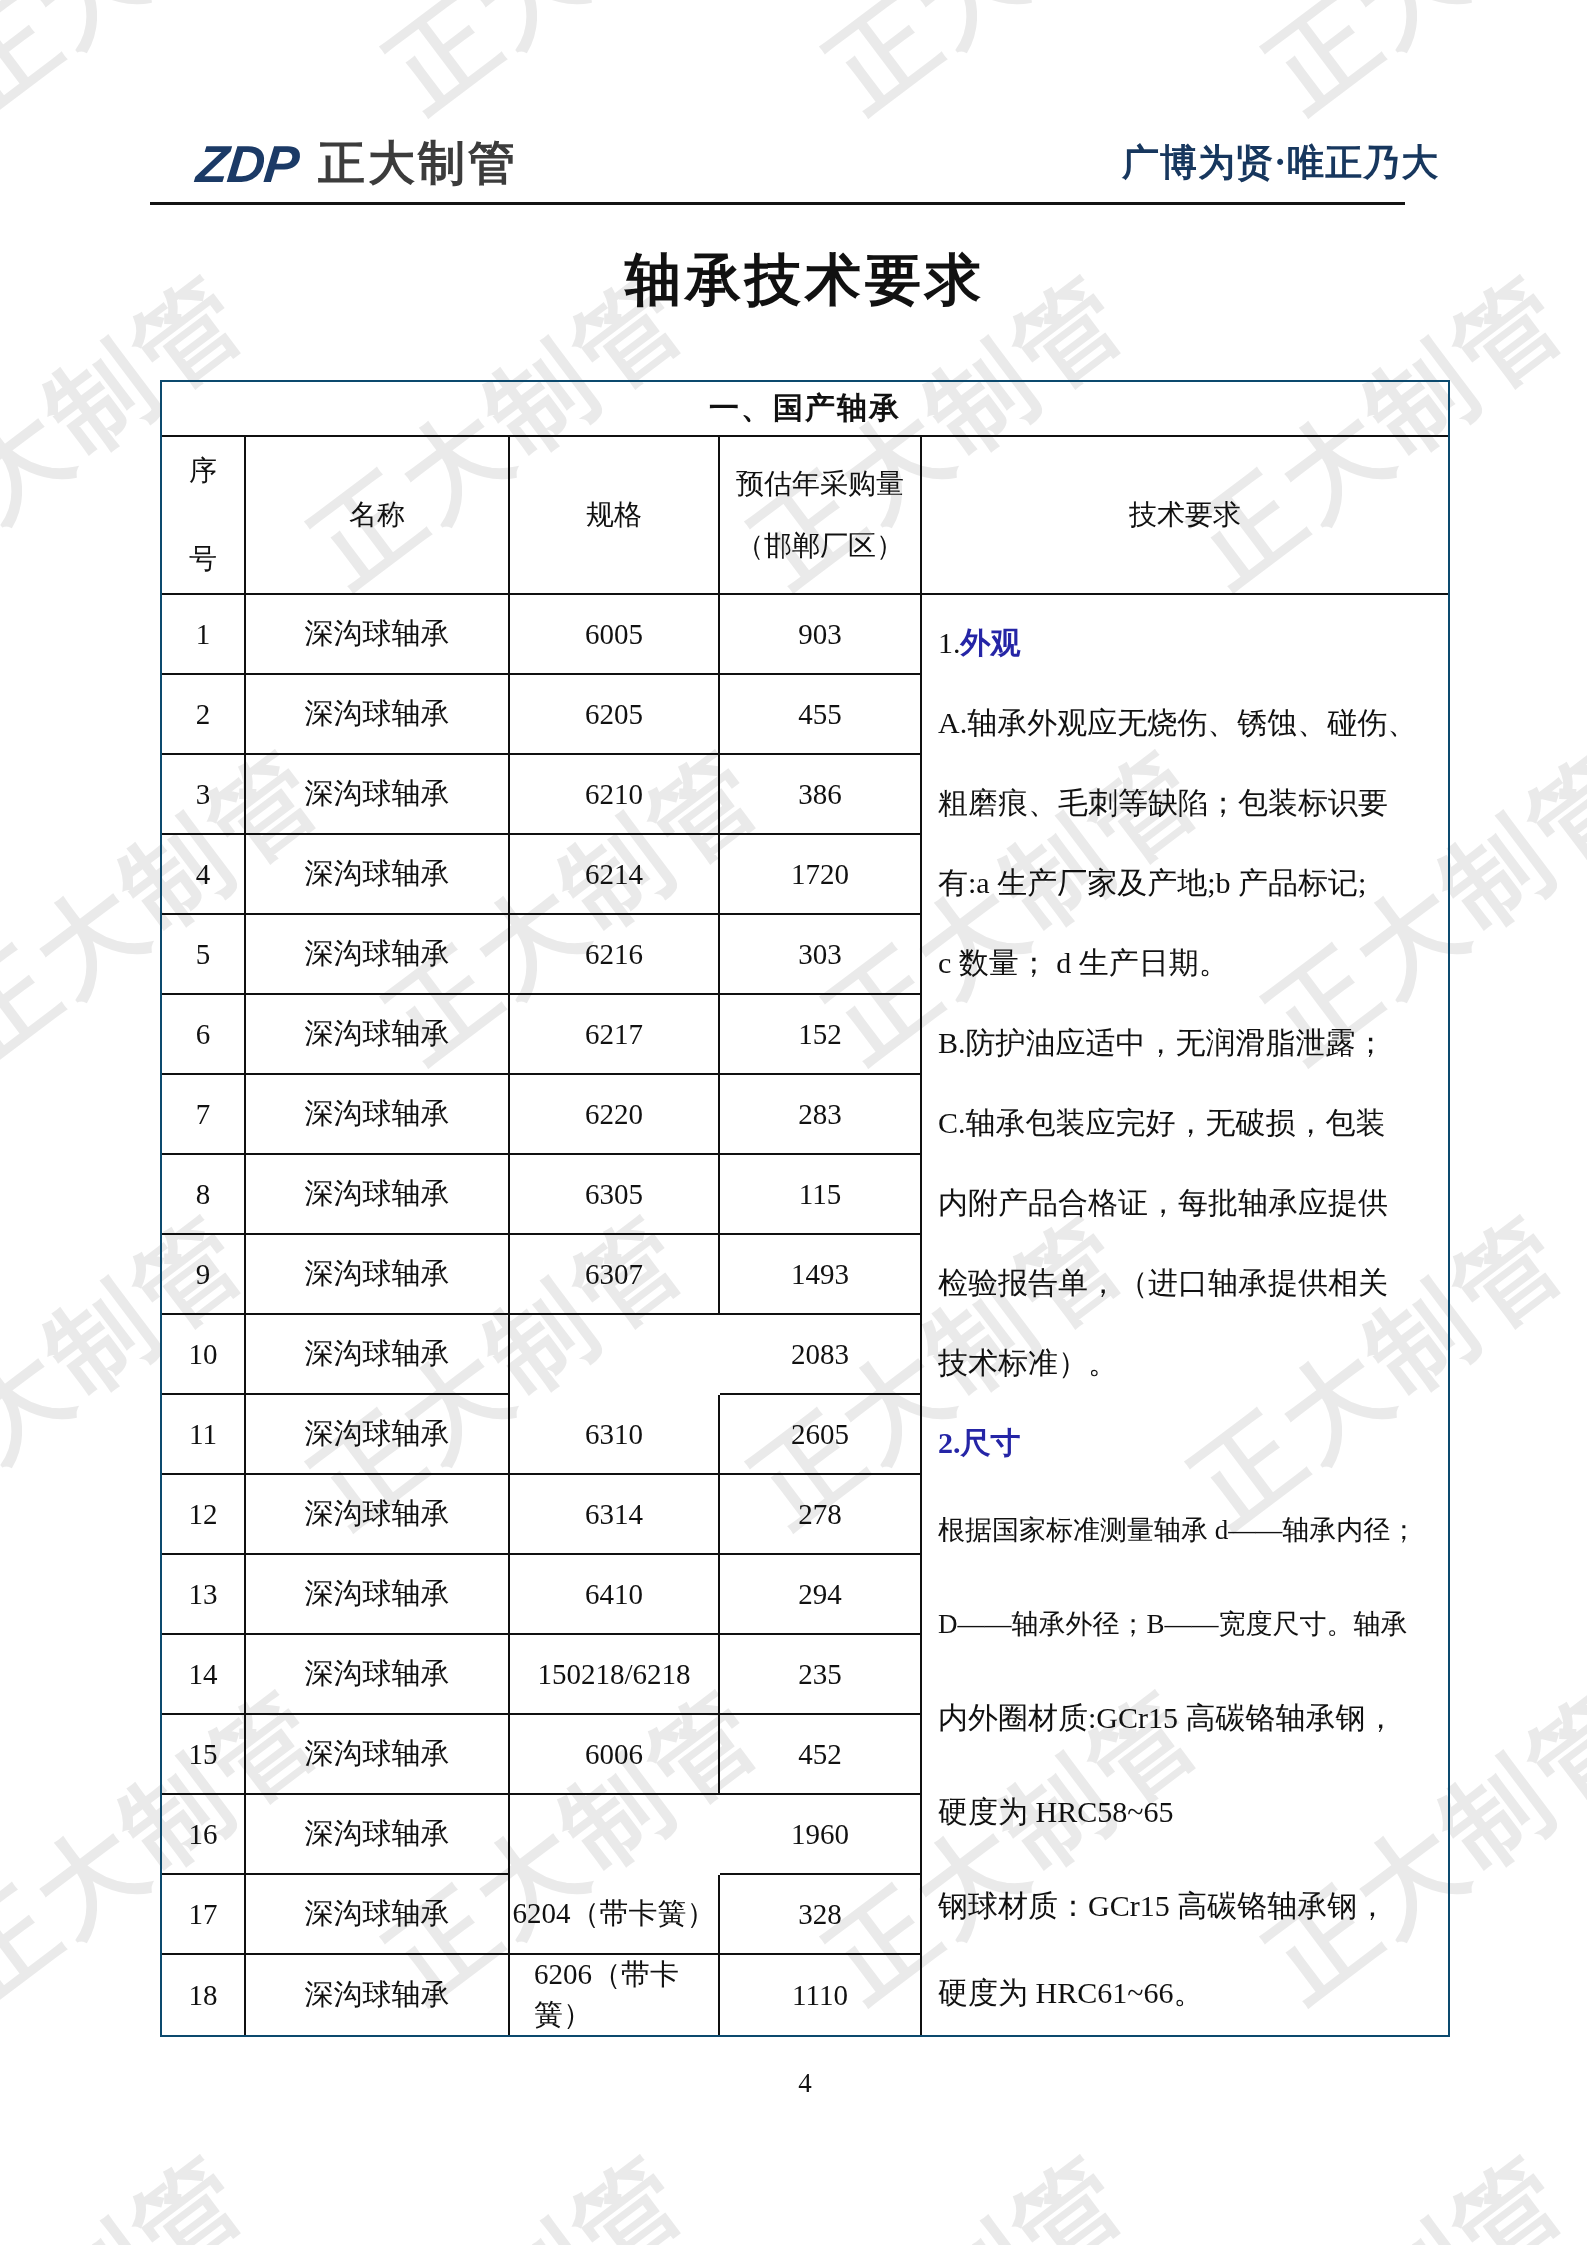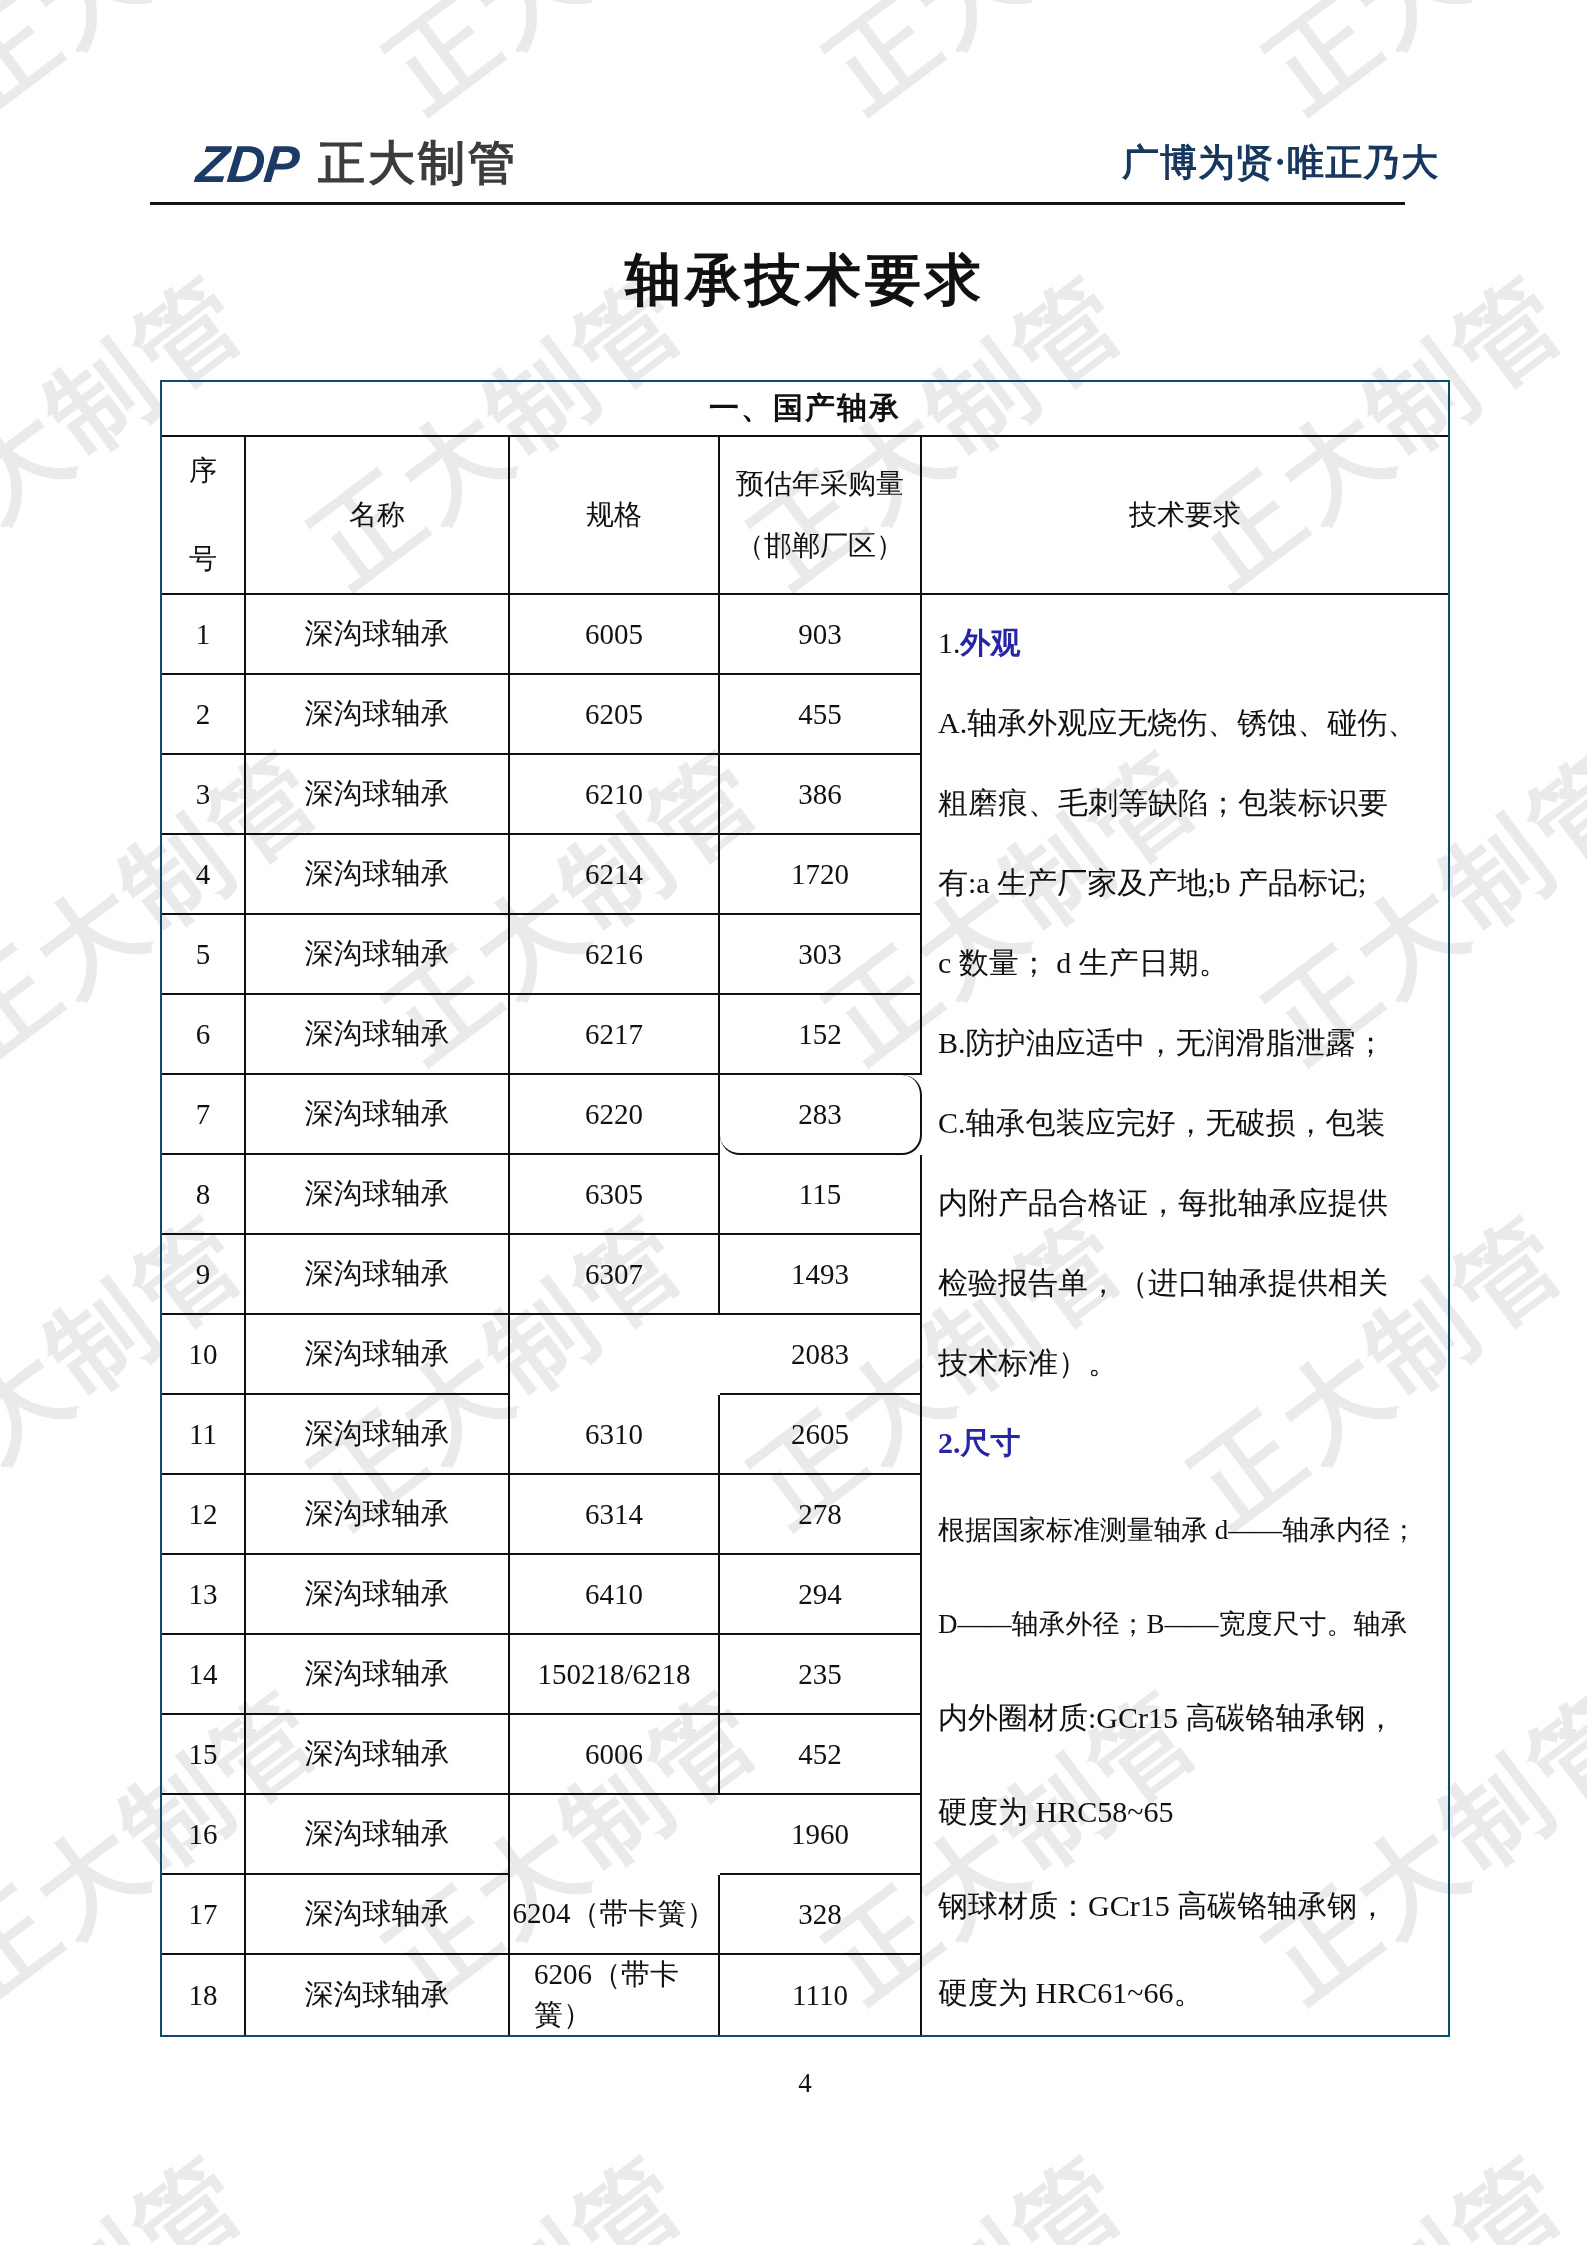--- a/index.html
+++ b/index.html
@@ -195,21 +195,21 @@
       <div class="cell" style="grid-area: 7 / 2;">深沟球轴承</div>
       <div class="cell" style="grid-area: 7 / 3;">6216</div>
       <div class="cell" style="grid-area: 7 / 4;">303</div>
       <div class="cell" style="grid-area: 8 / 1;">6</div>
       <div class="cell" style="grid-area: 8 / 2;">深沟球轴承</div>
       <div class="cell" style="grid-area: 8 / 3;">6217</div>
       <div class="cell" style="grid-area: 8 / 4;">152</div>
       <div class="cell" style="grid-area: 9 / 1;">7</div>
       <div class="cell" style="grid-area: 9 / 2;">深沟球轴承</div>
       <div class="cell" style="grid-area: 9 / 3;">6220</div>
-      <div class="cell" style="grid-area: 9 / 4; border-radius: 20px;">283</div>
+      <div class="cell" style="grid-area: 9 / 4;">283</div>
       <div class="cell" style="grid-area: 10 / 1;">8</div>
       <div class="cell" style="grid-area: 10 / 2;">深沟球轴承</div>
       <div class="cell" style="grid-area: 10 / 3;">6305</div>
       <div class="cell" style="grid-area: 10 / 4;">115</div>
       <div class="cell" style="grid-area: 11 / 1;">9</div>
       <div class="cell" style="grid-area: 11 / 2;">深沟球轴承</div>
       <div class="cell" style="grid-area: 11 / 3;">6307</div>
       <div class="cell" style="grid-area: 11 / 4;">1493</div>
       <div class="cell" style="grid-area: 12 / 1;">10</div>
       <div class="cell" style="grid-area: 12 / 2;">深沟球轴承</div>

